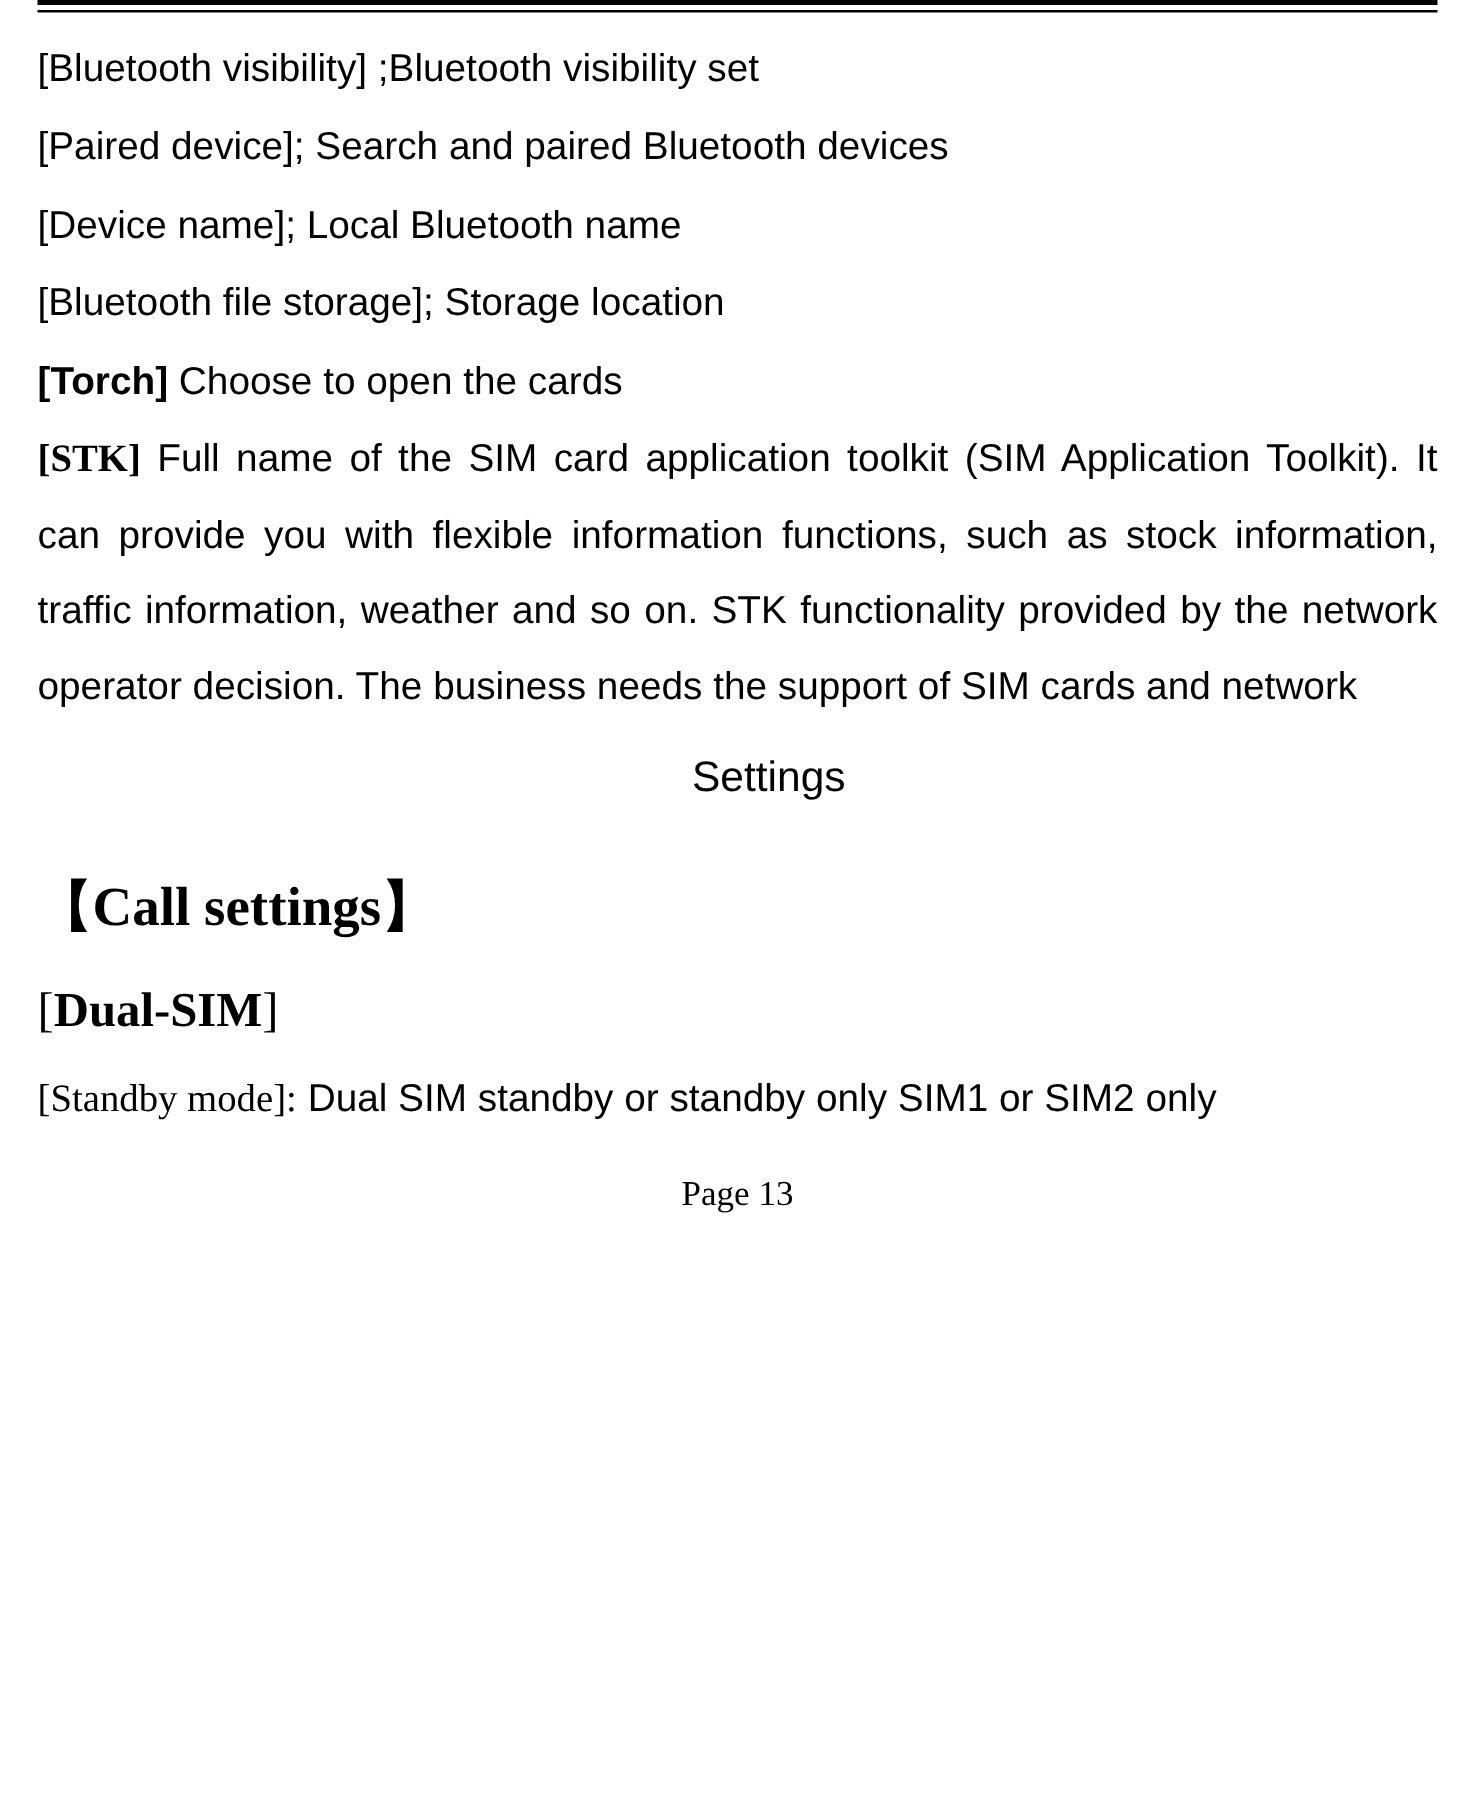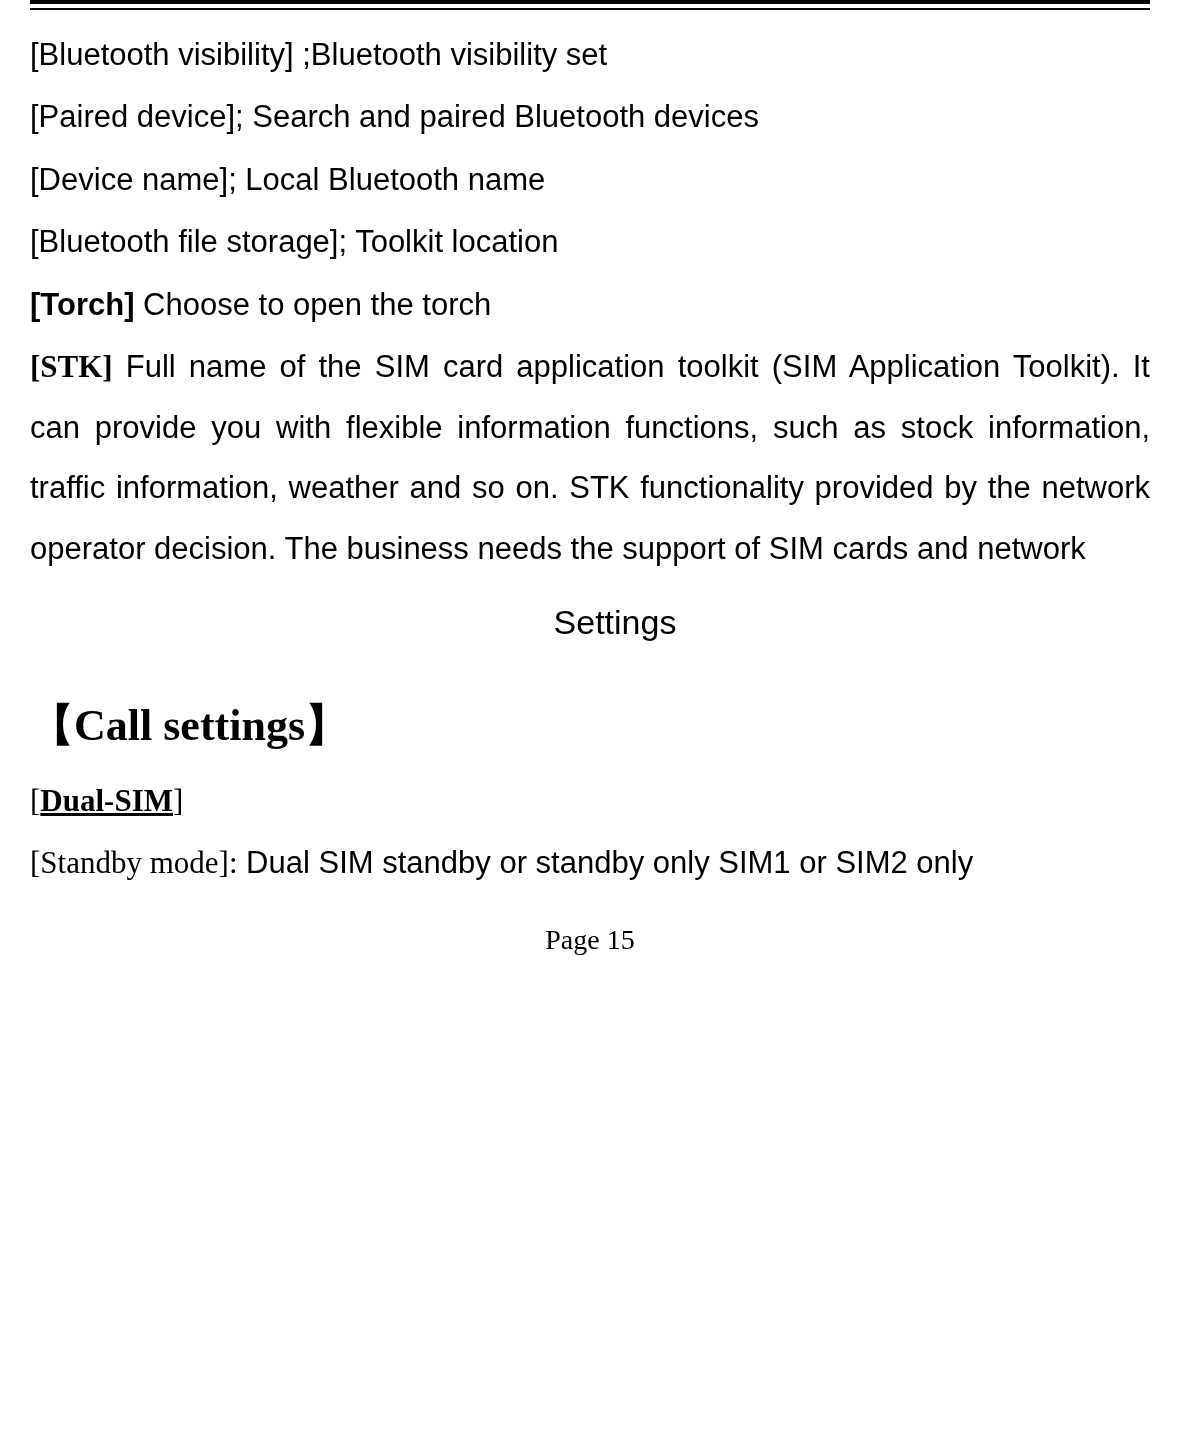--- a/index.html
+++ b/index.html
@@ -47,23 +47,22 @@
       padding-left: 50px;
     }
     .section-heading {
       font-family: "Times New Roman", Times, serif;
       font-weight: bold;
       font-size: 44px;
       margin-bottom: 2px;
     }
     .sub-heading {
       font-family: "Times New Roman", Times, serif;
-      font-size: 31px;
+      font-size: 39px;
       margin-bottom: 2px;
-      text-decoration: underline;
     }
     .footer {
       font-family: "Times New Roman", Times, serif;
       font-size: 28px;
       text-align: center;
       margin-top: 30px;
     }
   </style>
 </head>
 <body>
@@ -71,25 +70,25 @@
 <div class="top-rule"></div>
 
 <div class="content">
 
   <div class="para">[Bluetooth visibility] ;Bluetooth visibility set</div>
 
   <div class="para">[Paired device]; Search and paired Bluetooth devices</div>
 
   <div class="para">[Device name]; Local Bluetooth name</div>
 
-  <div class="para">[Bluetooth file storage]; Toolkit location</div>
+  <div class="para">[Bluetooth file storage]; Storage location</div>
 
 
   <div class="para">
-    <span class="bold">[Torch]</span><span> Choose to open the torch</span>
+    <span class="bold">[Torch]</span><span> Choose to open the cards</span>
   </div>
 
   <div class="para justify">
     <span class="bold serif">[STK]</span><span> Full name of the SIM card application toolkit (SIM Application Toolkit). It can provide you with flexible information functions, such as stock information, traffic information, weather and so on. STK functionality provided by the network operator decision. The business needs the support of SIM cards and network</span>
   </div>
 
   <div class="heading">Settings</div>
 
   <div class="section-heading">【Call settings】</div>
 
@@ -97,13 +96,13 @@
     <span>[</span><span class="bold">Dual-SIM</span><span>]</span>
   </div>
 
   <div class="para">
     <span class="serif">[Standby mode]:</span><span> Dual SIM standby or standby only SIM1 or SIM2 only</span>
   </div>
 
 
 </div>
 
-<div class="footer">Page 15</div>
+<div class="footer">Page 13</div>
 
 </body></html>

